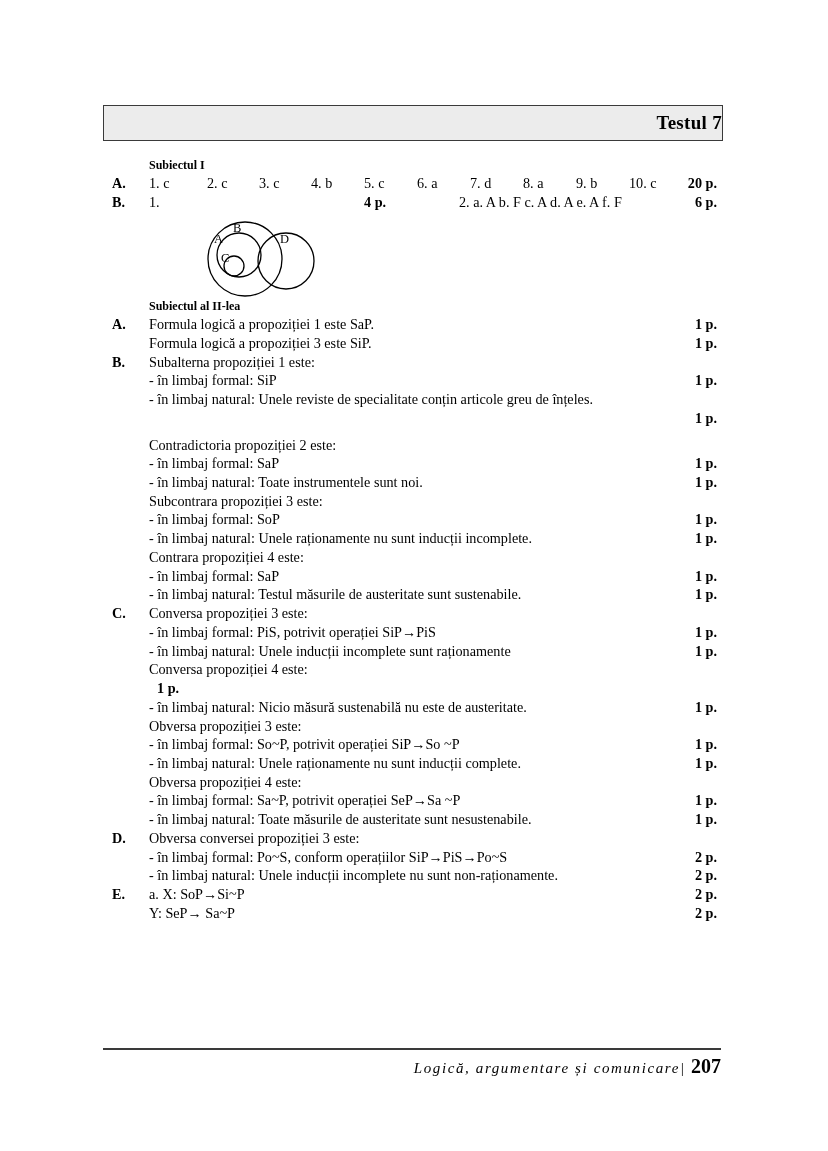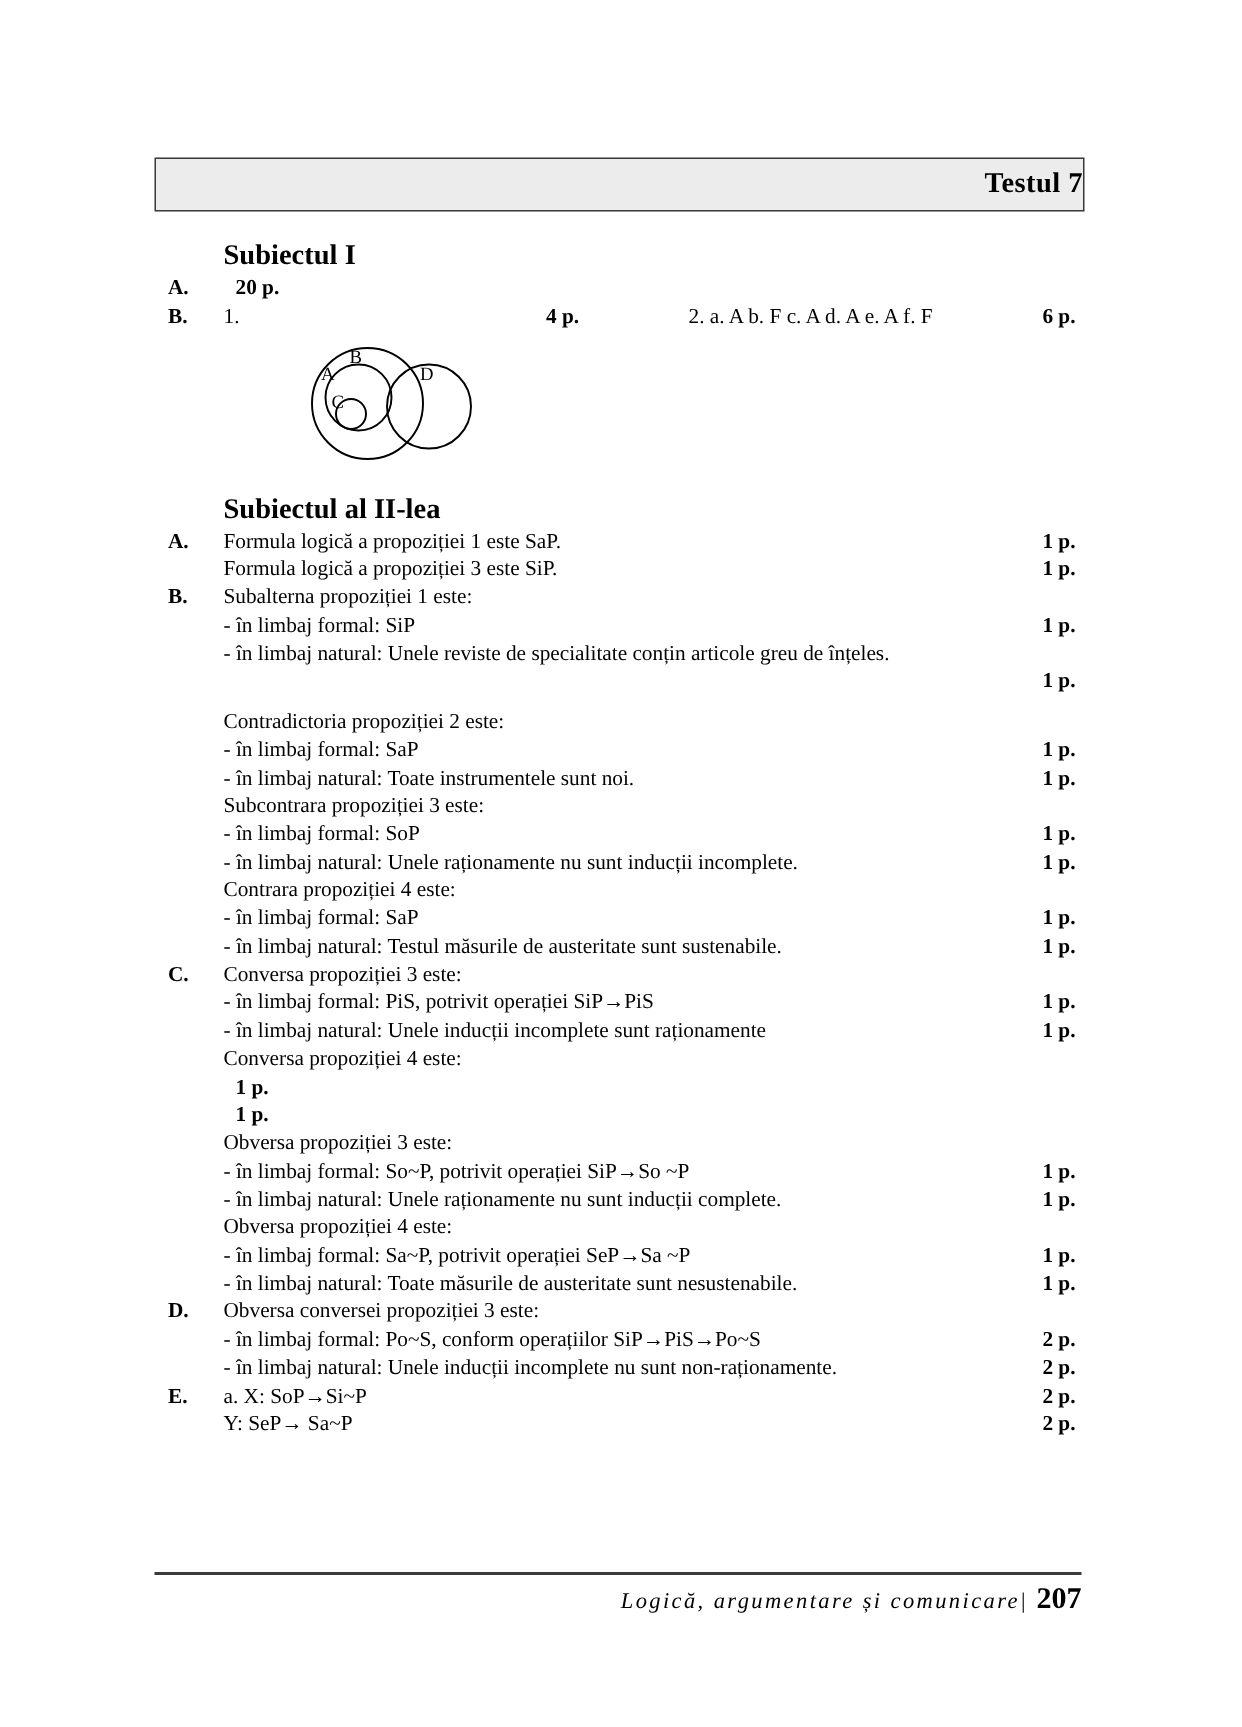--- a/index.html
+++ b/index.html
@@ -44,21 +44,21 @@
     position: absolute;
     left: 112px;
     top: 158px;
     width: 605px;
     font-size: 14.2px;
     line-height: 1.32;
   }
   .section-head {
     font-weight: bold;
     margin-left: 37px;
-    font-size: 19px;
+    font-size: 12px;
   }
   .row {
     display: flex;
     align-items: baseline;
     width: 100%;
   }
   .label-col {
     width: 37px;
     flex: 0 0 37px;
     font-weight: bold;
@@ -141,20 +141,34 @@
   <div class="title-banner">
     <span class="title-text">Testul 7</span>
   </div>
 
   <div class="content">
 
     <div class="section-head">Subiectul I</div>
 
     <div class="row">
       <div class="label-col">A.</div>
+      <div class="main-col">
+        <div class="ans-list">
+          <span class="item" style="width:58px">1.  c</span>
+          <span class="item" style="width:52px">2. c</span>
+          <span class="item" style="width:52px">3. c</span>
+          <span class="item" style="width:53px">4. b</span>
+          <span class="item" style="width:53px">5. c</span>
+          <span class="item" style="width:53px">6. a</span>
+          <span class="item" style="width:53px">7. d</span>
+          <span class="item" style="width:53px">8. a</span>
+          <span class="item" style="width:53px">9. b</span>
+          <span class="item">10. c</span>
+        </div>
+      </div>
       <div class="pts">20 p.</div>
     </div>
 
     <div class="row ans-b-row">
       <div class="label-col">B.</div>
       <div class="main-col" style="display:flex;">
         <span style="width:215px">1.</span>
         <span class="mid-pts" style="width:95px">4 p.</span>
         <span>2. a. A  b. F  c. A  d. A  e. A  f. F</span>
       </div>
@@ -169,21 +183,21 @@
           <circle cx="52" cy="46" r="22" fill="none" stroke="#000" stroke-width="1.3"></circle>
           <circle cx="47" cy="57" r="10" fill="none" stroke="#000" stroke-width="1.3"></circle>
           <text x="46" y="23" font-family="Liberation Serif, serif" font-size="12.5" fill="#000">B</text>
           <text x="27" y="34" font-family="Liberation Serif, serif" font-size="12.5" fill="#000">A</text>
           <text x="93" y="34" font-family="Liberation Serif, serif" font-size="12.5" fill="#000">D</text>
           <text x="34" y="53" font-family="Liberation Serif, serif" font-size="12.5" fill="#000">C</text>
         </svg>
       </div>
     </div>
 
-    <div class="section-head" style="margin-top:18px">Subiectul al II-lea</div>
+    <div class="section-head" style="">Subiectul al II-lea</div>
 
     <div class="row">
       <div class="label-col">A.</div>
       <div class="main-col">Formula logică a propoziției 1 este SaP.</div>
       <div class="pts">1 p.</div>
     </div>
     <div class="row">
       <div class="label-col"></div>
       <div class="main-col">Formula logică a propoziției 3 este SiP.</div>
       <div class="pts">1 p.</div>
@@ -275,20 +289,21 @@
       <div class="label-col"></div>
       <div class="main-col">Conversa propoziției 4 este:</div>
       <div class="pts"></div>
     </div>
     <div class="row">
       <div class="label-col"></div>
       <div class="pts">1 p.</div>
     </div>
     <div class="row">
       <div class="label-col"></div>
+      <div class="main-col">- în limbaj natural: Nicio măsură sustenabilă nu este de austeritate.</div>
       <div class="pts">1 p.</div>
     </div>
     <div class="row">
       <div class="label-col"></div>
       <div class="main-col">Obversa propoziției 3 este:</div>
       <div class="pts"></div>
     </div>
     <div class="row">
       <div class="label-col"></div>
       <div class="main-col">- în limbaj formal: So~P, potrivit operației SiP→So ~P</div>

